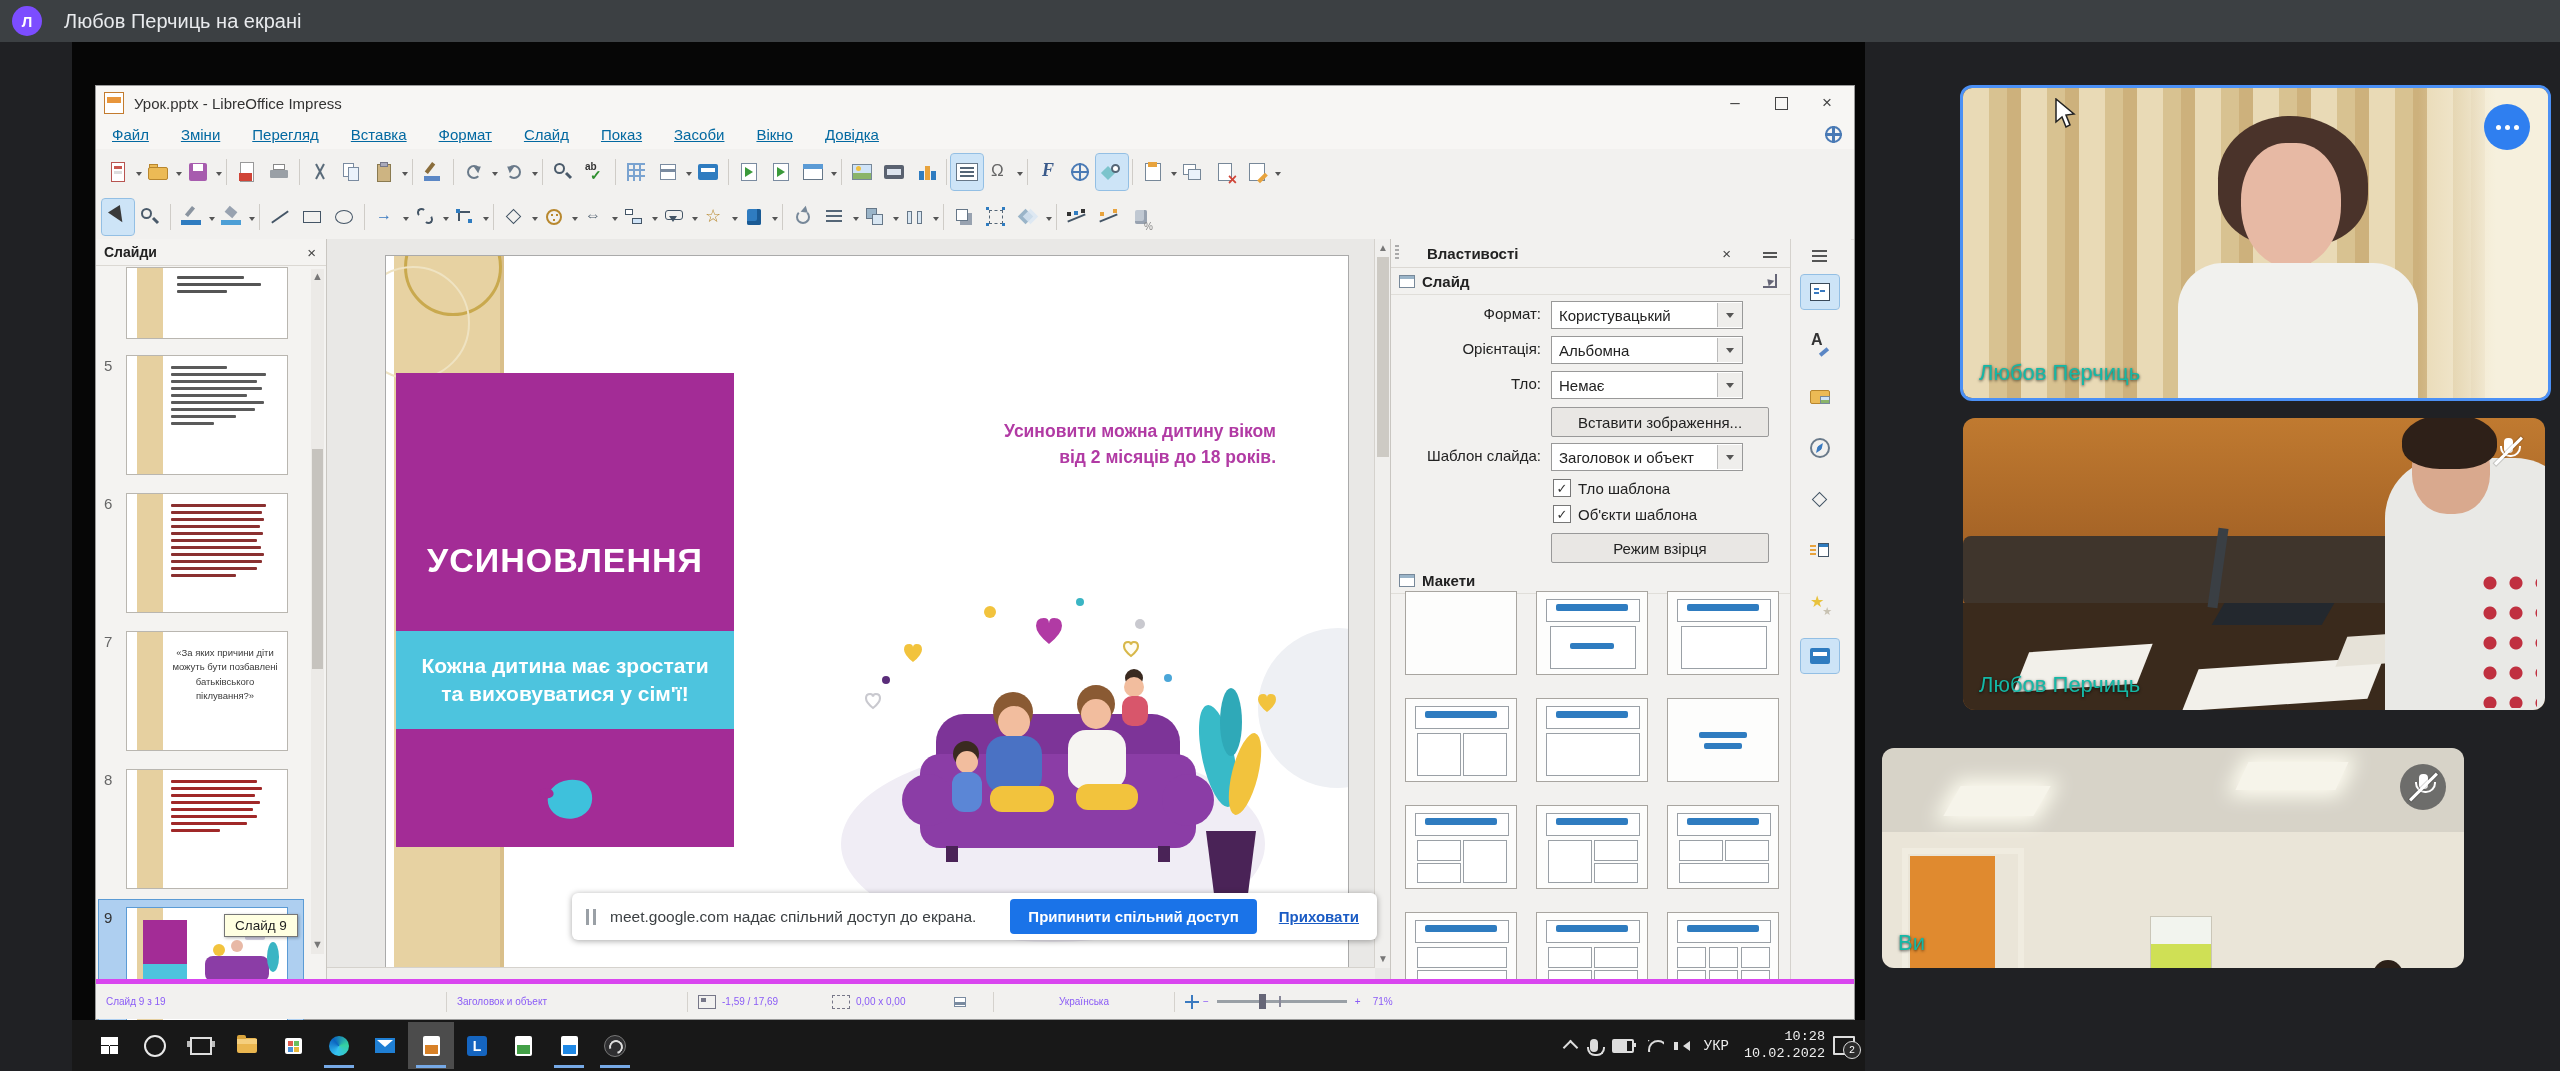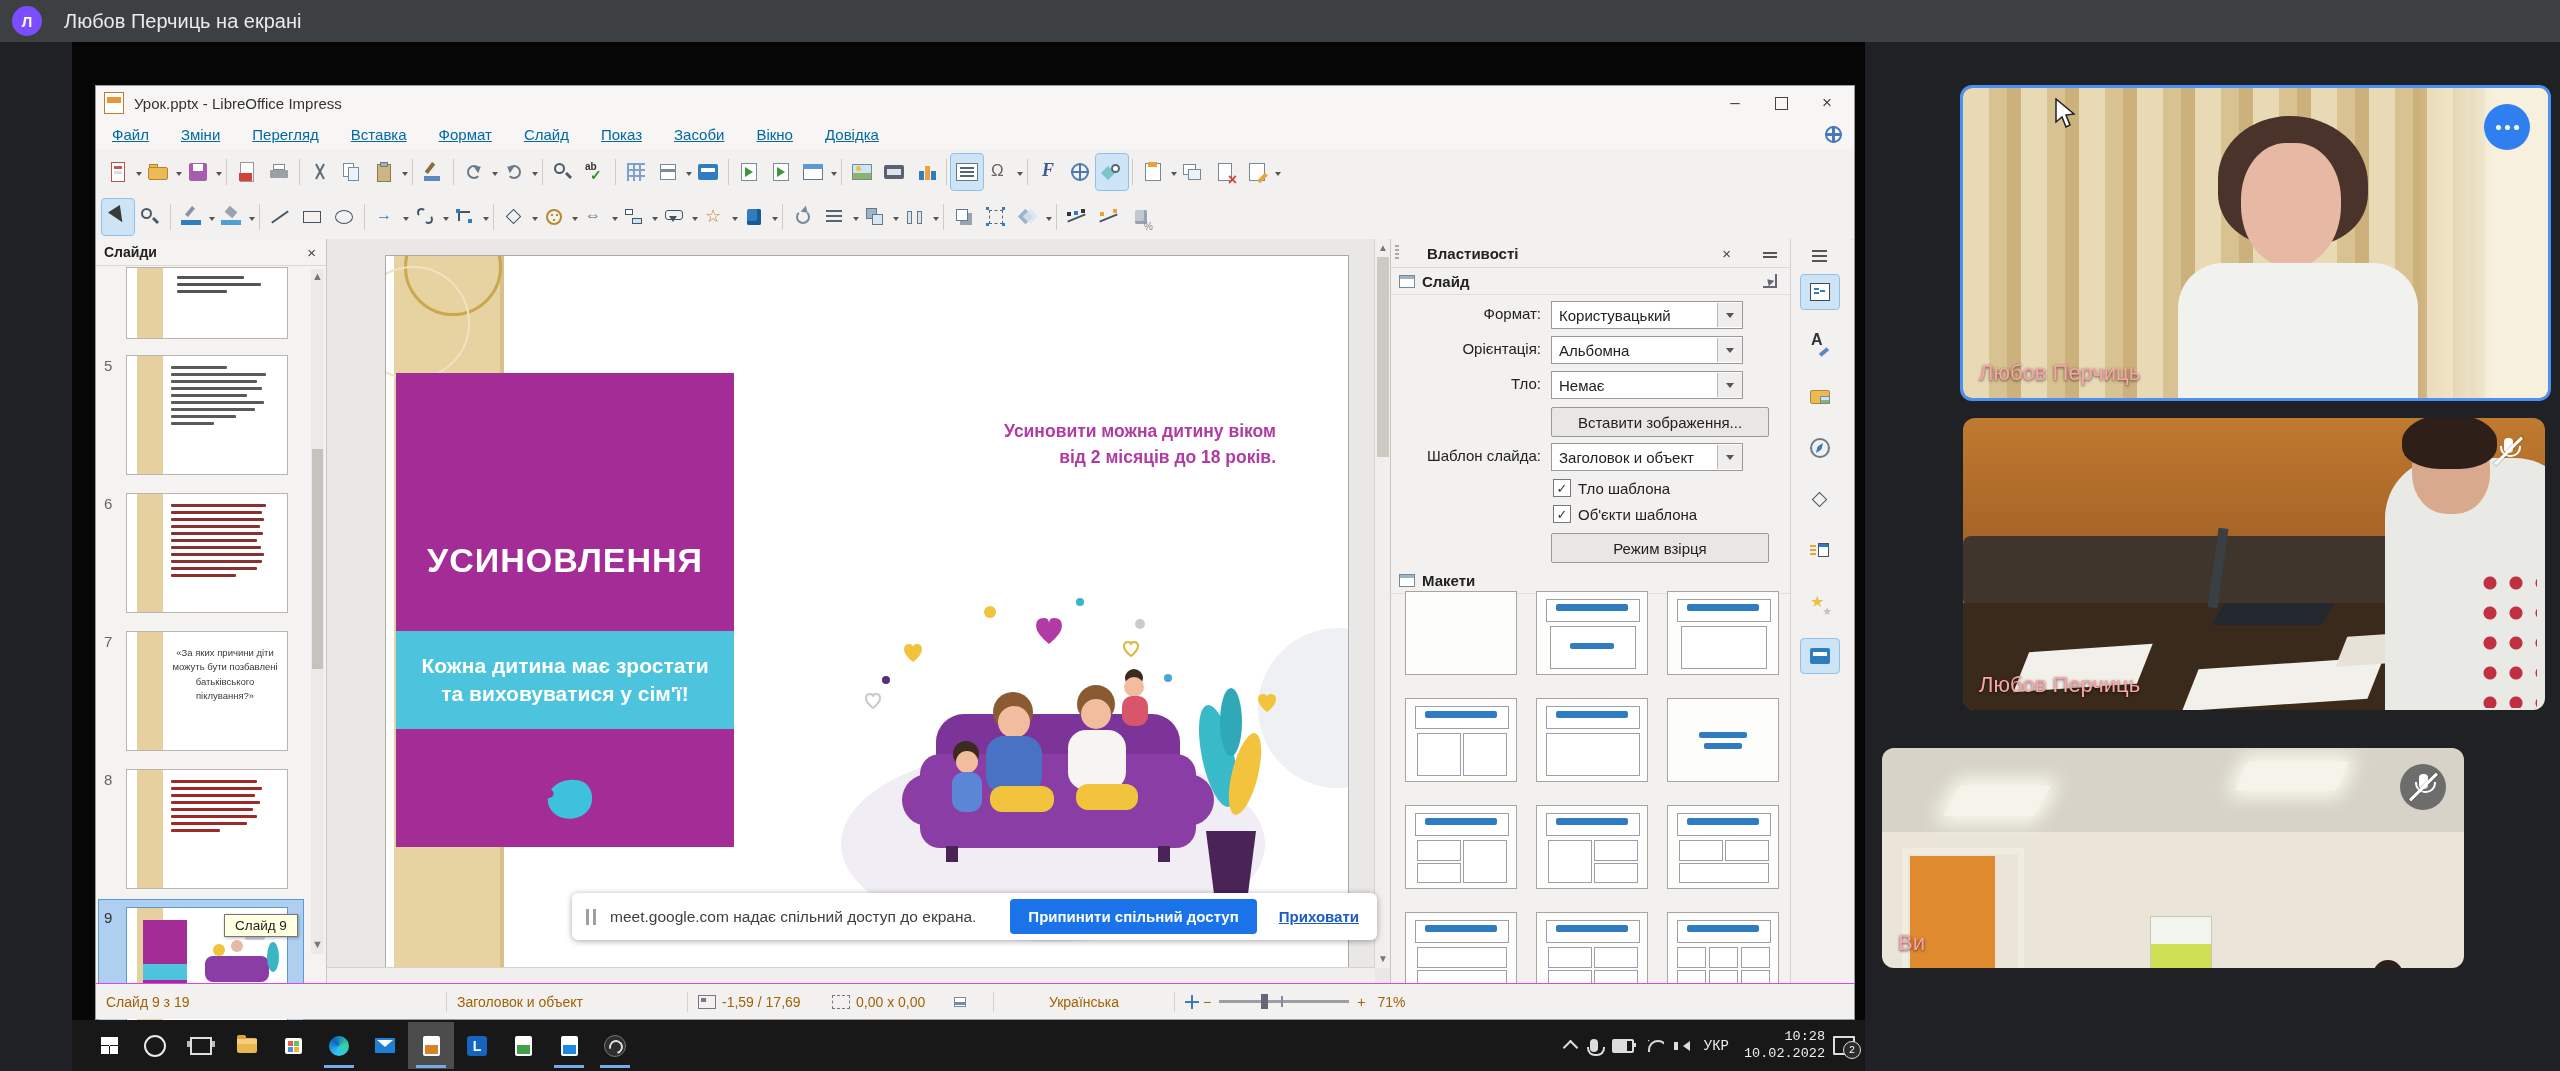--- a/index.html
+++ b/index.html
@@ -215,22 +215,22 @@
   .cbrow .cblabel{font-size:15px;color:#222;margin-left:7px;}
   #layoutsgrid{position:absolute;left:14px;top:352px;width:372px;}
   .layout-cell{position:absolute;width:110px;height:82px;background:#fdfdfc;border:1px solid #a8a5a0;}
   .layout-cell .lb{position:absolute;border:1.5px solid #9aa0a6;background:#fff;}
   .layout-cell .ll{position:absolute;background:#2f7cc0;border-radius:2px;}
   
   #tabstrip{position:absolute;right:3px;top:153px;width:60px;bottom:35px;background:#f2f1ef;border-left:1px solid #d5d2cd;}
   .tabico{position:absolute;left:10px;width:38px;height:34px;display:flex;align-items:center;justify-content:center;border-radius:3px;}
   .tabico.active{background:#cde4f7;outline:1px solid #93bfe4;}
   
-  #statusbar{position:absolute;left:0;right:0;bottom:0;height:35px;background:#f2f1ef;border-top:1px solid #d946ef;
-     display:flex;align-items:center;font-size:14px;color:#a16207;}
+  #statusbar{position:absolute;left:0;right:0;bottom:0;height:35px;background:#f2f1ef;border-top:5px solid #d946ef;
+     display:flex;align-items:center;font-size:10px;color:#8b5cf6;}
   .sdiv{width:1px;height:20px;background:#d5d2cd;margin:0 10px;}
   .sseg{white-space:nowrap;}
   .posico{width:16px;height:12px;border:1.5px solid #778;margin-right:6px;position:relative;}
   .posico::after{content:"";position:absolute;left:2px;top:2px;width:5px;height:4px;background:#778;}
   .sizico{width:16px;height:12px;border:1.5px dashed #778;margin-right:6px;}
   .fitico{width:14px;height:14px;position:relative;margin-right:4px;}
   .fitico::before{content:"";position:absolute;left:6px;top:0;width:2px;height:14px;background:#3a7ac0;}
   .fitico::after{content:"";position:absolute;left:0;top:6px;width:14px;height:2px;background:#3a7ac0;}
   .ztrack{width:130px;height:3px;background:#9aa0a6;position:relative;margin:0 8px;}
   .ztrack .zthumb{position:absolute;left:42px;top:-6px;width:7px;height:15px;background:#667;}
@@ -275,21 +275,21 @@
   .trwifi::before{content:"";position:absolute;left:0;top:0;width:16px;height:16px;border:2px solid #ddd;border-radius:50%;box-shadow:0 0 0 3px #181818,0 0 0 5px #ddd;}
   .trspk{width:0;height:0;border:5px solid transparent;border-right:7px solid #ddd;position:relative;}
   .trspk::before{content:"";position:absolute;left:-9px;top:-4px;width:4px;height:8px;background:#ddd;}
   .trlang{font-size:14px;margin:0 7px;}
   .trtime{text-align:right;font-size:13.5px;line-height:1.25;margin:0 8px;}
   .trnotif{width:18px;height:15px;border:2px solid #ddd;border-radius:1px;position:relative;margin-right:4px;}
   .trnotif .badge{position:absolute;right:-8px;bottom:-6px;width:16px;height:16px;background:#2b2b2b;border:1.5px solid #ddd;border-radius:50%;
      color:#fff;font-size:10px;display:flex;align-items:center;justify-content:center;}
   
   .tile{position:absolute;border-radius:12px;overflow:hidden;background:#2a2a2a;}
-  .tile .vname{position:absolute;left:16px;bottom:12px;color:#fca5a5;font-size:22px;text-shadow:0 1px 3px rgba(0,0,0,.7);}
+  .tile .vname{position:absolute;left:16px;bottom:12px;color:#14b8a6;font-size:22px;text-shadow:0 1px 3px rgba(0,0,0,.7);}
   #tile1{left:1960px;top:85px;width:585px;height:310px;border:3px solid #4b90f5;}
   .curtains{position:absolute;inset:0;background:repeating-linear-gradient(90deg,#e9dab6 0 26px,#d8c291 26px 44px,#cdb17c 44px 58px);}
   .winlight{position:absolute;right:0;top:0;width:130px;height:100%;background:linear-gradient(90deg,transparent,#f6f0dd 60%);}
   .person1-hair{position:absolute;left:255px;top:28px;width:150px;height:130px;background:#4a332a;border-radius:48% 52% 40% 40%;}
   .person1-face{position:absolute;left:278px;top:55px;width:100px;height:125px;background:#e7b9a4;border-radius:45% 45% 50% 50%;}
   .person1-body{position:absolute;left:215px;top:175px;width:240px;height:135px;background:#f1f1ee;border-radius:45px 45px 0 0;}
   .moredots{position:absolute;right:18px;top:16px;width:46px;height:46px;background:#2f7ff0;border-radius:50%;display:flex;align-items:center;justify-content:center;gap:4px;}
   .moredots i{width:5px;height:5px;background:#fff;border-radius:50%;}
   #tile2{left:1963px;top:418px;width:582px;height:292px;}
   .wall2{position:absolute;inset:0;background:linear-gradient(#c07a30,#9a5a22 60%);}

